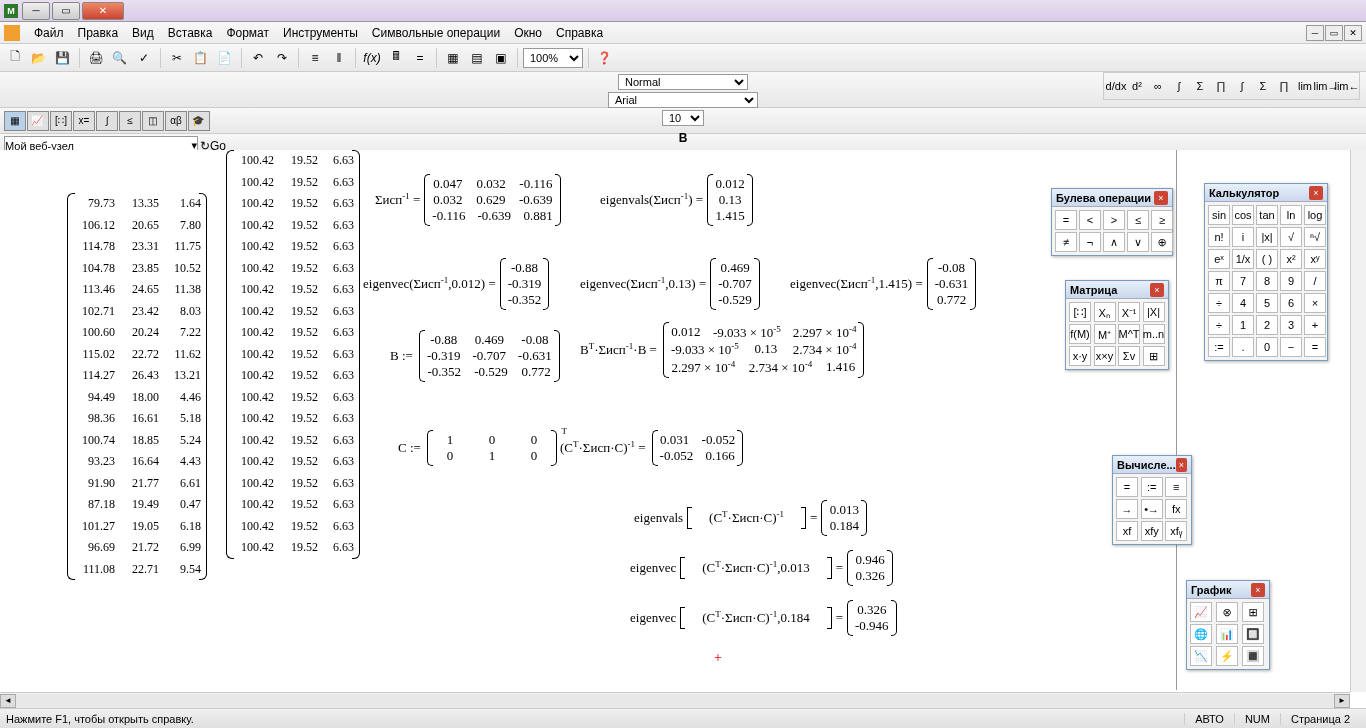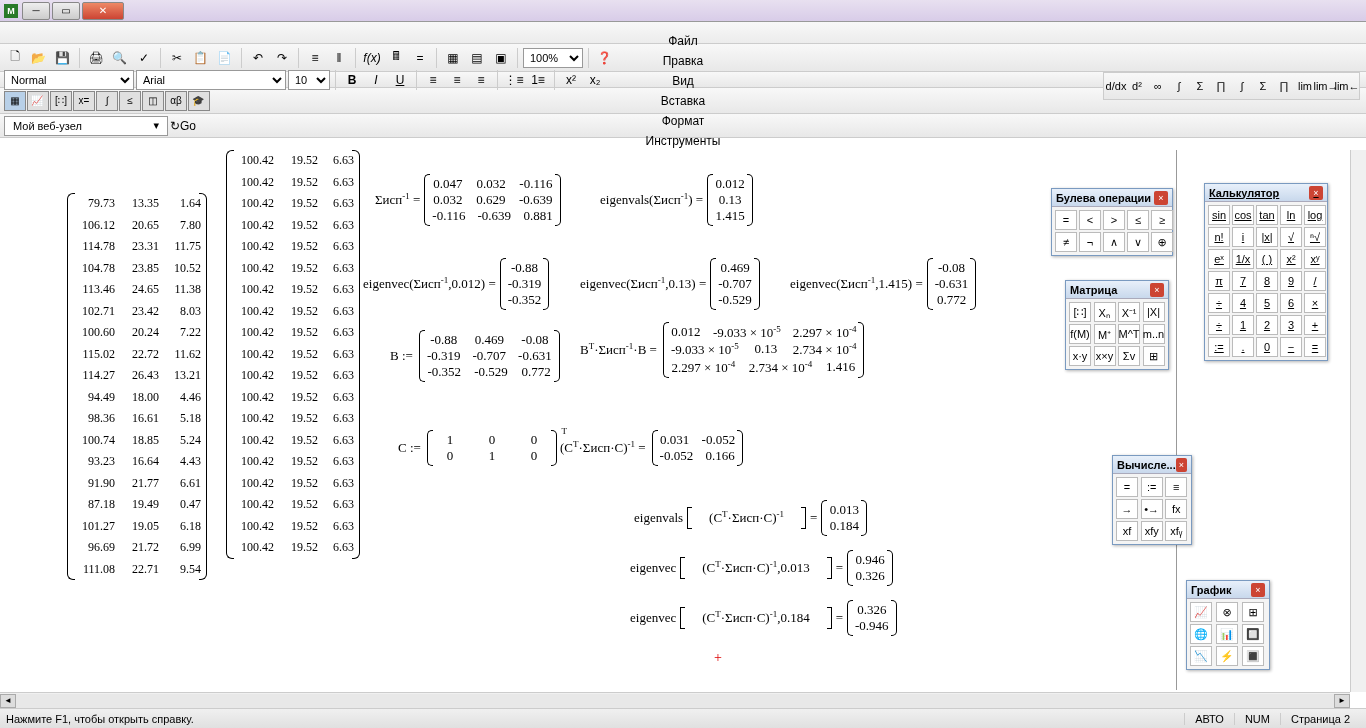--- a/index.html
+++ b/index.html
@@ -5,39 +5,39 @@
 * { box-sizing: border-box; margin: 0; padding: 0; }
 body { font-family: "Segoe UI", Tahoma, sans-serif; font-size: 11px; background: #fff; overflow: hidden; width: 1366px; height: 728px; position: relative; }
 
 .titlebar { height: 22px; background: linear-gradient(to bottom, #e8e0f0, #d8cce8); display: flex; align-items: center; padding: 0 4px; border-bottom: 1px solid #999; }
 .titlebar .appicon { width: 14px; height: 14px; background: #2a7a2a; margin-right: 4px; display:flex;align-items:center;justify-content:center;color:#fff;font-size:9px;font-weight:bold;}
 .titlebar .title { flex: 1; font-size: 12px; color: #333; }
 .winbtns { display: flex; gap: 2px; }
 .winbtn { width: 28px; height: 18px; background: linear-gradient(to bottom,#eee,#ccc); border: 1px solid #888; border-radius: 2px; display:flex;align-items:center;justify-content:center;font-size:10px;cursor:pointer;}
 .winbtn.close { background: linear-gradient(to bottom,#e86,#c43); color:#fff; width:42px;}
 
-.menubar { height: 22px; background: linear-gradient(to bottom,#f8f8f8,#ececec); display: flex; align-items: center; padding: 8px 4px; border-bottom: 1px solid #ccc; gap:2px;flex-direction:column;}
+.menubar { height: 22px; background: linear-gradient(to bottom,#f8f8f8,#ececec); display: flex; align-items: center; padding: 0 4px; border-bottom: 1px solid #ccc; gap:2px;}
 .menubar .micon { width:16px;height:16px;background:#f0a030;margin-right:6px;}
 .menubar .mitem { padding: 2px 6px; cursor: pointer; font-size:12px;}
 .mdi-btns { margin-left:auto; display:flex; gap:1px;}
 .mdi-btns .mb { width:18px;height:16px;border:1px solid #999;background:#eee;font-size:9px;display:flex;align-items:center;justify-content:center;cursor:pointer;}
 
 .toolbar { height: 28px; background: linear-gradient(to bottom,#f8f8f8,#e8e8e8); display: flex; align-items: center; padding: 2px 4px; border-bottom: 1px solid #ccc; gap: 2px; }
 .tbtn { width: 22px; height: 22px; border: 1px solid transparent; border-radius: 2px; display:flex;align-items:center;justify-content:center;cursor:pointer;font-size:12px;}
 .tsep { width:1px; height:20px; background:#ccc; margin:0 3px;}
 .tcombo { height:20px; border:1px solid #999; background:#fff; padding:0 2px; font-size:11px;}
 
-.formatbar { height: 16px; background: linear-gradient(to bottom,#f8f8f8,#e8e8e8); display: flex; align-items: center; padding: 2px 4px; border-bottom: 1px solid #ccc; gap: 2px; }
+.formatbar { height: 36px; background: linear-gradient(to bottom,#f8f8f8,#e8e8e8); display: flex; align-items: center; padding: 2px 4px; border-bottom: 1px solid #ccc; gap: 2px; flex-direction: column; }
 
 .mathbar { height: 26px; background: linear-gradient(to bottom,#f8f8f8,#e8e8e8); display:flex;align-items:center;padding:2px 4px;border-bottom:1px solid #ccc;gap:1px;}
 .mtog { width:22px;height:20px;border:1px solid #888;background:#e0e0e0;display:flex;align-items:center;justify-content:center;font-size:10px;cursor:pointer;}
 .mtog.active { background:#b8d0e8;}
 
 .webbar { height:24px; background:linear-gradient(to bottom,#f8f8f8,#e8e8e8);display:flex;align-items:center;padding:2px 4px;border-bottom:1px solid #ccc;gap:4px;}
-.webcombo { width:164px;height:20px;border:1px solid #999;background:#fff;padding:0 8px;font-size:11px;display:flex;align-items:center;}
+.webcombo { width:194px;height:20px;border:1px solid #999;background:#fff;padding:0 0;font-size:11px;display:flex;align-items:center;}
 
 .rtoolbar { position:absolute; top:72px; right:6px; height:28px; display:flex;align-items:center;gap:1px;background:linear-gradient(to bottom,#f8f8f8,#e8e8e8);border:1px solid #ccc;padding:2px;justify-content:flex-end;}
 .rtbtn { width:20px;height:20px;display:flex;align-items:center;justify-content:center;font-size:11px;cursor:pointer;}
 
 .workspace { position:absolute; top:150px; left:0; right:0; bottom:38px; background:#fff; overflow:hidden;}
 .ws-inner { position:relative; width:100%; height:100%; font-family:'Times New Roman',serif; font-size:12px;}
 
 .datacol { position:absolute; font-size:12px; line-height:21.5px;}
 .datacol .brl { position:absolute;left:-6px;top:0;bottom:0;width:8px;border-left:1px solid #000;border-top:1px solid #000;border-bottom:1px solid #000;border-radius:6px 0 0 6px;}
 .datacol .brr { position:absolute;right:-6px;top:0;bottom:0;width:8px;border-right:1px solid #000;border-top:1px solid #000;border-bottom:1px solid #000;border-radius:0 6px 6px 0;}
@@ -640,21 +640,21 @@
       <div class="pbtn">M⁺</div>
       <div class="pbtn">M^T</div>
       <div class="pbtn">m..n</div>
       <div class="pbtn">x·y</div>
       <div class="pbtn">x×y</div>
       <div class="pbtn">Σv</div>
       <div class="pbtn">⊞</div>
     </div>
 </div>
 
-<div class="palette" style="left:1204px; top:183px; width:124px;text-decoration:underline;">
+<div class="palette" style="left:1204px; top:183px; width:124px;">
   <div class="phead">
       <span class="ptitle">Калькулятор</span>
       <span class="pclose">×</span>
     </div>
   <div class="pbody" id="pal-calc" style="grid-template-columns:repeat(5,1fr);">
       <div class="pbtn">sin</div>
       <div class="pbtn">cos</div>
       <div class="pbtn">tan</div>
       <div class="pbtn">ln</div>
       <div class="pbtn">log</div>

